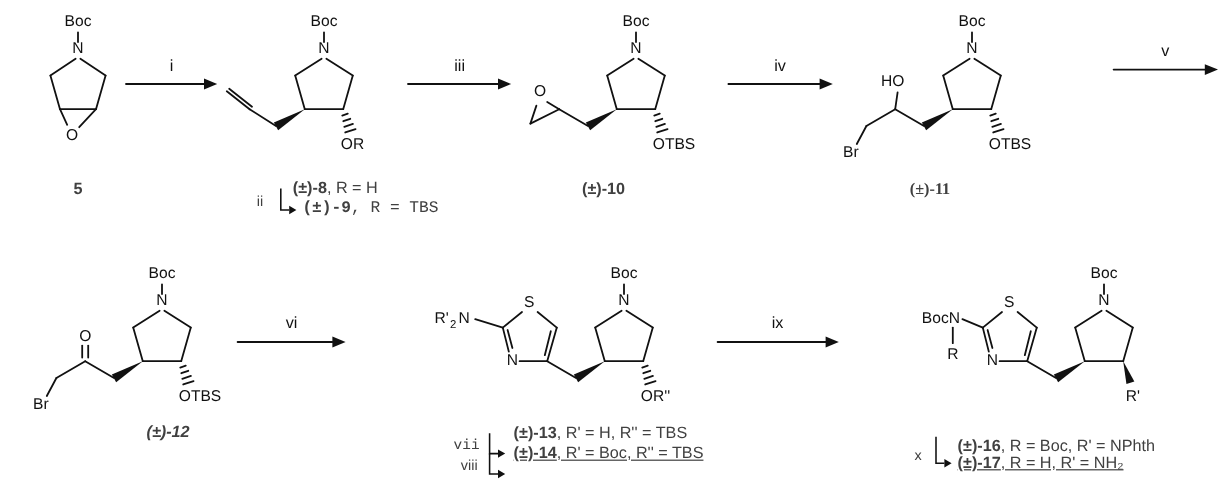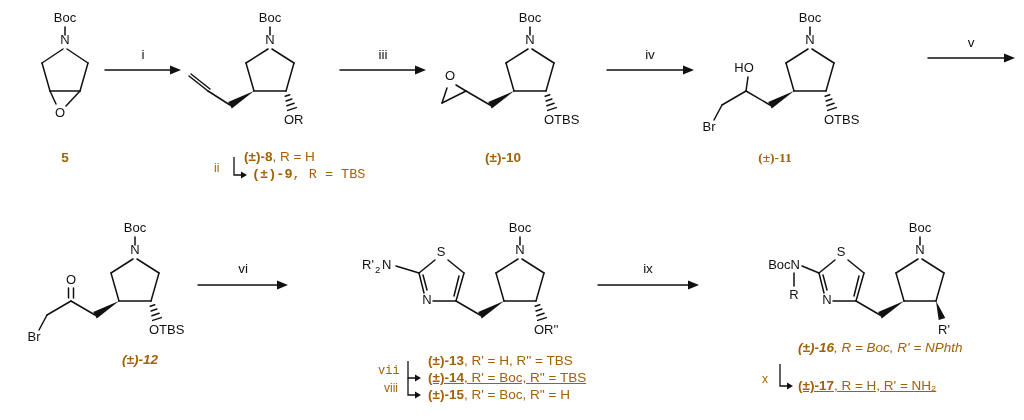--- a/index.html
+++ b/index.html
@@ -1,17 +1,17 @@
 <!DOCTYPE html>
 <html><head>
 <meta charset="utf-8">
 <style>
   html,body{margin:0;padding:0;background:#ffffff;}
   #scheme{position:relative;width:1024px;height:420px;background:#ffffff;overflow:hidden;
-          font-family:"Liberation Sans",sans-serif;color:#a16207;}
+          font-family:"Liberation Sans",sans-serif;color:#404040;}
   #drawing{position:absolute;left:0;top:0;}
   #drawing line{stroke:#111;stroke-width:1.5;fill:none;stroke-linecap:round;}
   #drawing polygon{fill:#111;stroke:none;}
   #drawing text{font-family:"Liberation Sans",sans-serif;font-size:13px;fill:#111;}
   #drawing text.sub{font-size:9.5px;}
   #drawing text.steplbl{font-size:13.5px;}
   .cap{position:absolute;font-size:13.5px;line-height:16px;white-space:nowrap;}
   .cap b{font-weight:bold;}
   .step{position:absolute;font-size:12px;line-height:16px;}
   .hook{position:absolute;overflow:visible;}
@@ -199,33 +199,32 @@
       <path d="M4,6 V24 H11"></path>
       <polygon points="11,20.5 17,24 11,27.5"></polygon>
     </svg>
 
 <div class="cap" style="left:458px;top:150px;width:90px;text-align:center;"><b>(±)-10</b></div>
 <div class="cap" style="left:730px;top:150px;width:90px;text-align:center;font-family:Liberation Serif, serif;"><b>(±)-11</b></div>
 <div class="cap" style="left:68px;top:352px;width:90px;text-align:right;font-style:italic;"><b>(±)-12</b></div>
 
 <div class="cap" style="left:428px;top:353px;"><b>(±)-13</b><span>, R' = H, R'' = TBS</span></div>
 <div class="cap" style="left:428px;top:370px;text-decoration:underline;"><b>(±)-14</b><span>, R' = Boc, R'' = TBS</span></div>
-<div class="cap" style="left:428px;top:387px;"><b>(±)-15</b><span>, R' = Boc, R'' = H</span></div>
 <div class="step" style="left:378px;top:363px;font-family:Liberation Mono, monospace;">vii</div>
 <svg class="hook" style="left:404px;top:355px;" width="18" height="30">
       <path d="M4,6 V23 H11"></path>
       <polygon points="11,19.5 17,23 11,26.5"></polygon>
     </svg>
 <div class="step" style="left:384px;top:380px;">viii</div>
 <svg class="hook" style="left:404px;top:372px;" width="18" height="30">
       <path d="M4,6 V23 H11"></path>
       <polygon points="11,19.5 17,23 11,26.5"></polygon>
     </svg>
 
-<div class="cap" style="left:798px;top:340px;font-style:italic;"><b>(±)-16</b><span>, R = Boc, R' = NPhth</span></div>
+<div class="cap" style="left:798px;top:364px;"><b>(±)-16</b><span>, R = Boc, R' = NPhth</span></div>
 <div class="cap" style="left:798px;top:378px;text-decoration:underline;"><b>(±)-17</b><span>, R = H, R' = NH₂</span></div>
 <div class="step" style="left:762px;top:371px;">x</div>
 <svg class="hook" style="left:776px;top:358px;" width="18" height="34">
       <path d="M4,6 V28 H11"></path>
       <polygon points="11,24.5 17,28 11,31.5"></polygon>
     </svg>
 
 </div>
 
 </body></html>

